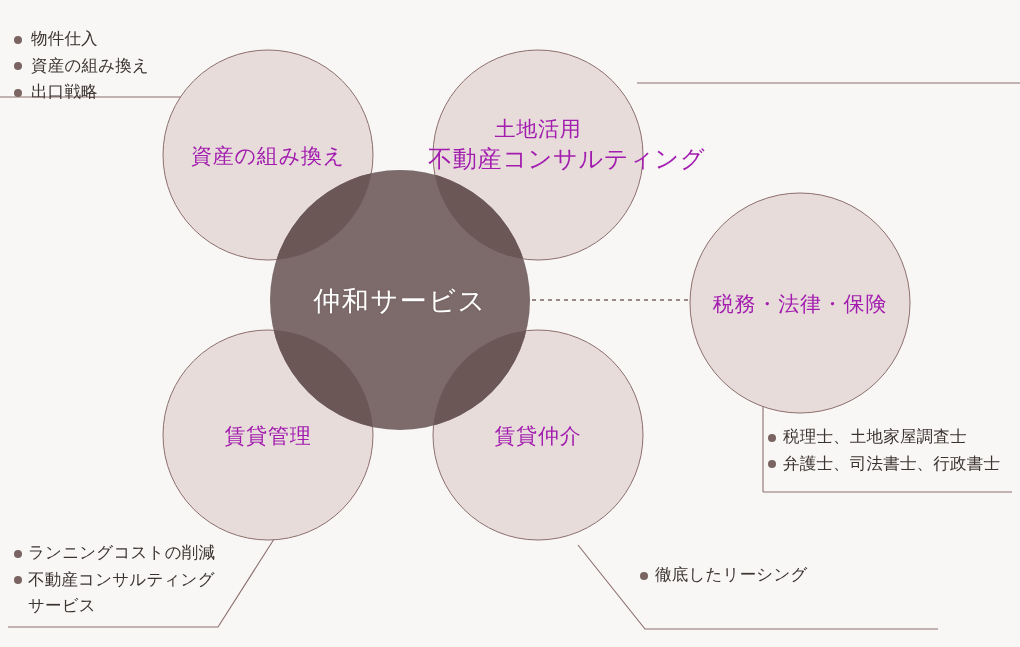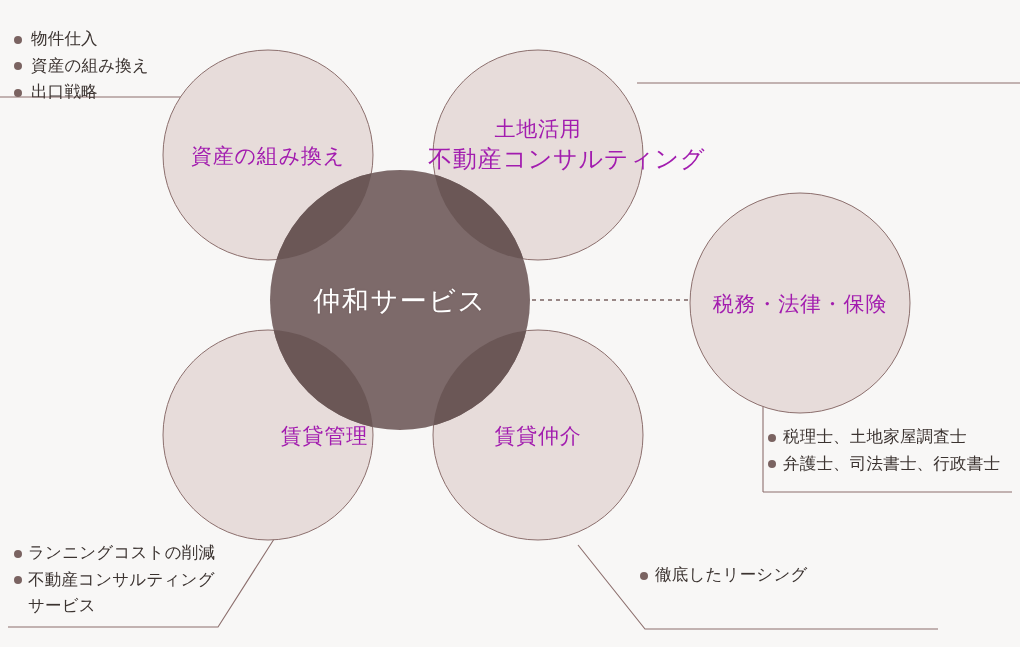--- a/index.html
+++ b/index.html
@@ -103,21 +103,21 @@
 
   <div class="circle-label" id="label-tr" style="left:428px;top:115px;width:220px;">
     <span class="l1">土地活用</span>
     <span class="l2">不動産コンサルティング</span>
   </div>
 
   <div class="circle-label" id="label-r" style="left:700px;top:290px;width:200px;">
     <span class="l1">税務・法律・保険</span>
   </div>
 
-  <div class="circle-label" id="label-bl" style="left:168px;top:422px;width:200px;text-align:right;">
+  <div class="circle-label" id="label-bl" style="left:168px;top:422px;width:200px;">
     <span class="l1">賃貸管理</span>
   </div>
 
   <div class="circle-label" id="label-br" style="left:438px;top:422px;width:200px;">
     <span class="l1">賃貸仲介</span>
   </div>
 
   <div class="circle-label" id="label-center" style="left:270px;top:283px;width:260px;">仲和サービス</div>
 
   <div class="ann" id="ann-top-left">

